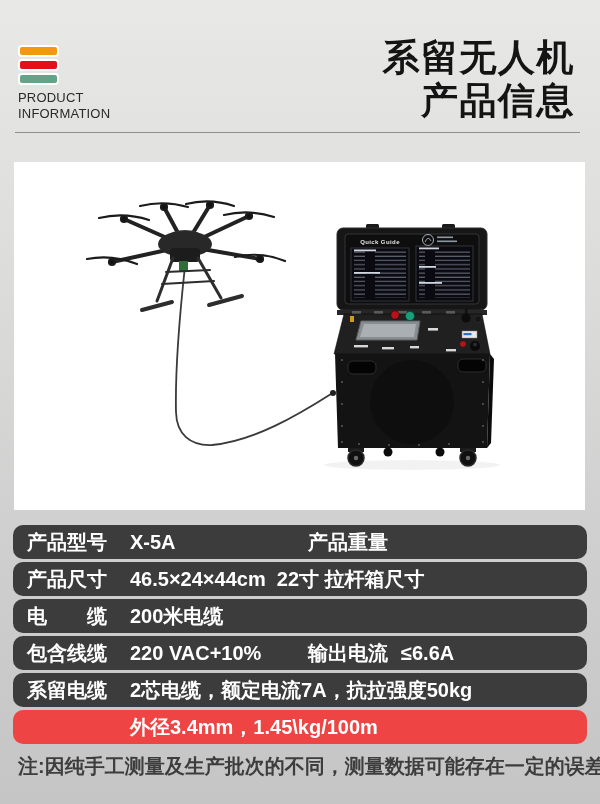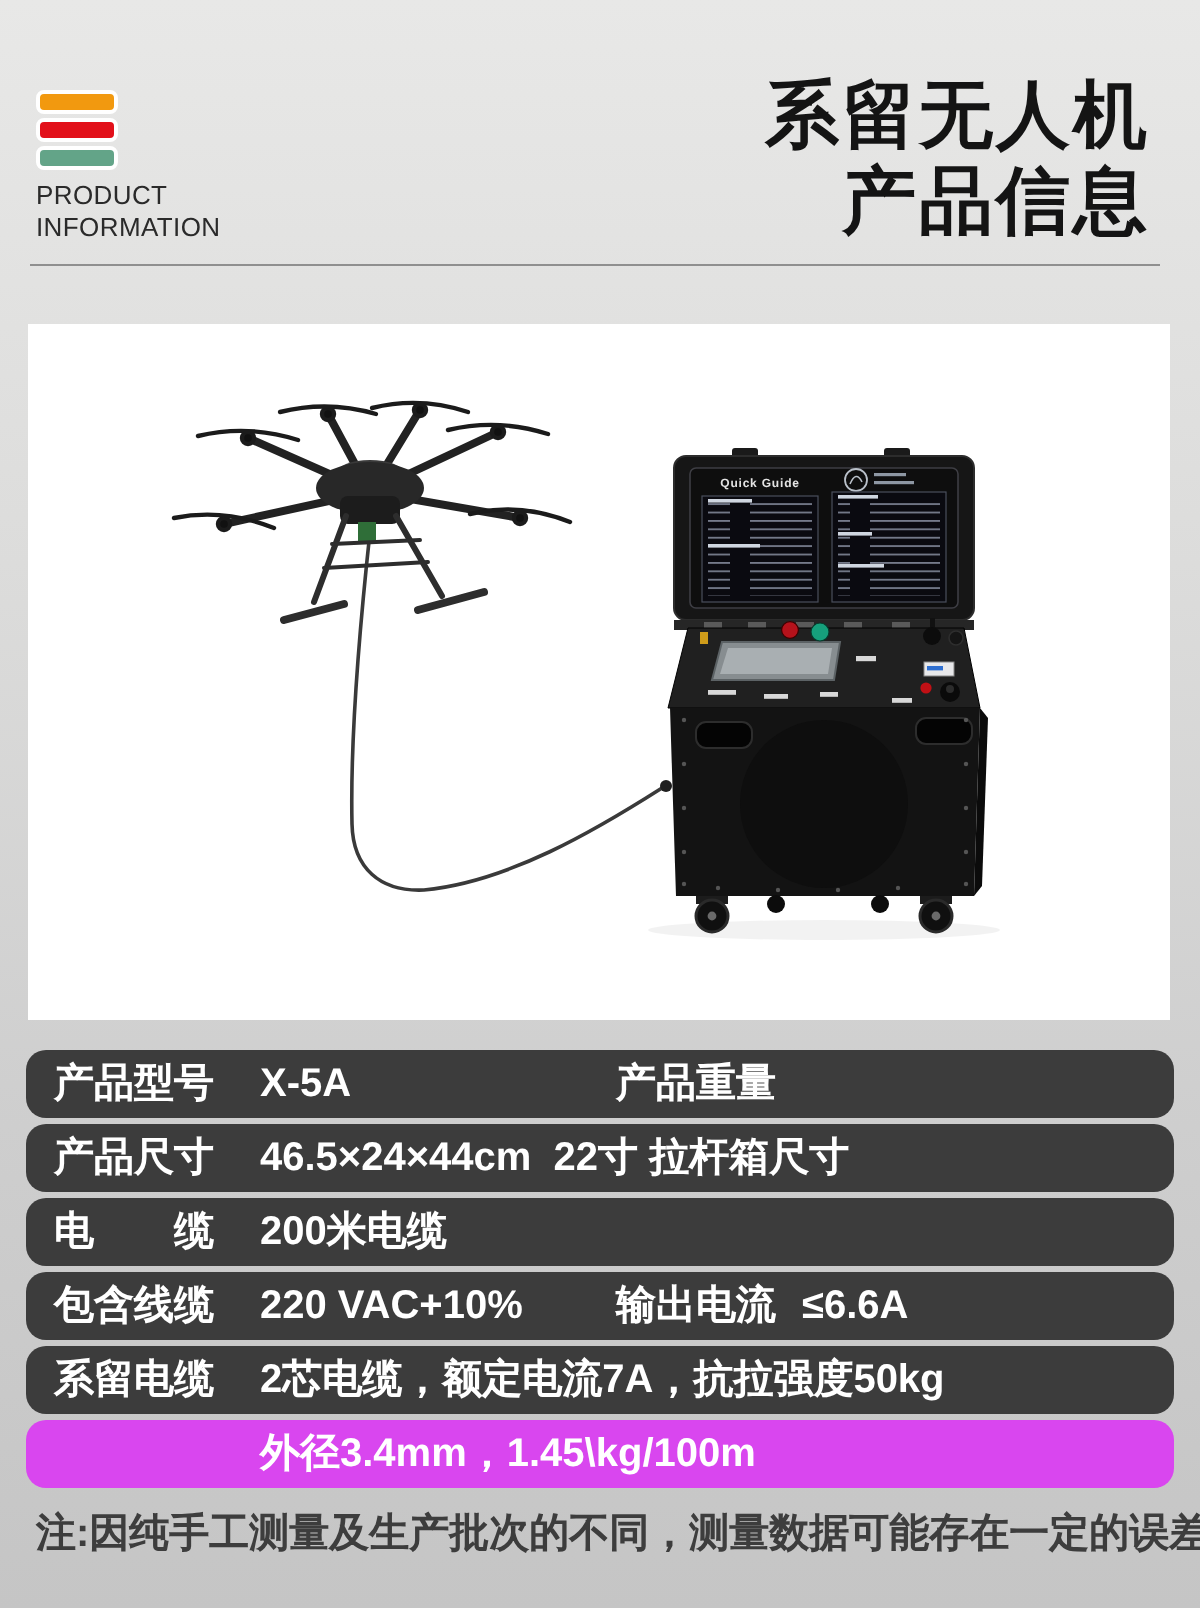--- a/index.html
+++ b/index.html
@@ -240,20 +240,20 @@
     <div class="row" style="background: rgb(60, 60, 60);">
       <span class="c1">包含线缆</span>
       <span class="c1v">220 VAC+10%</span>
       <span class="c2">输出电流</span>
       <span class="c2v">≤6.6A</span>
     </div>
     <div class="row" style="background: rgb(60, 60, 60);">
       <span class="c1">系留电缆</span>
       <span class="c1v">2芯电缆，额定电流7A，抗拉强度50kg</span>
     </div>
-    <div class="row" style="background: #d946ef;">
+    <div class="row" style="background: #ef4444;">
       <span class="c1v">外径3.4mm，1.45\kg/100m</span>
     </div>
   </div>
 
   <div class="note">注:因纯手工测量及生产批次的不同，测量数据可能存在一定的误差</div>
 
 </div>
 
 </body></html>

